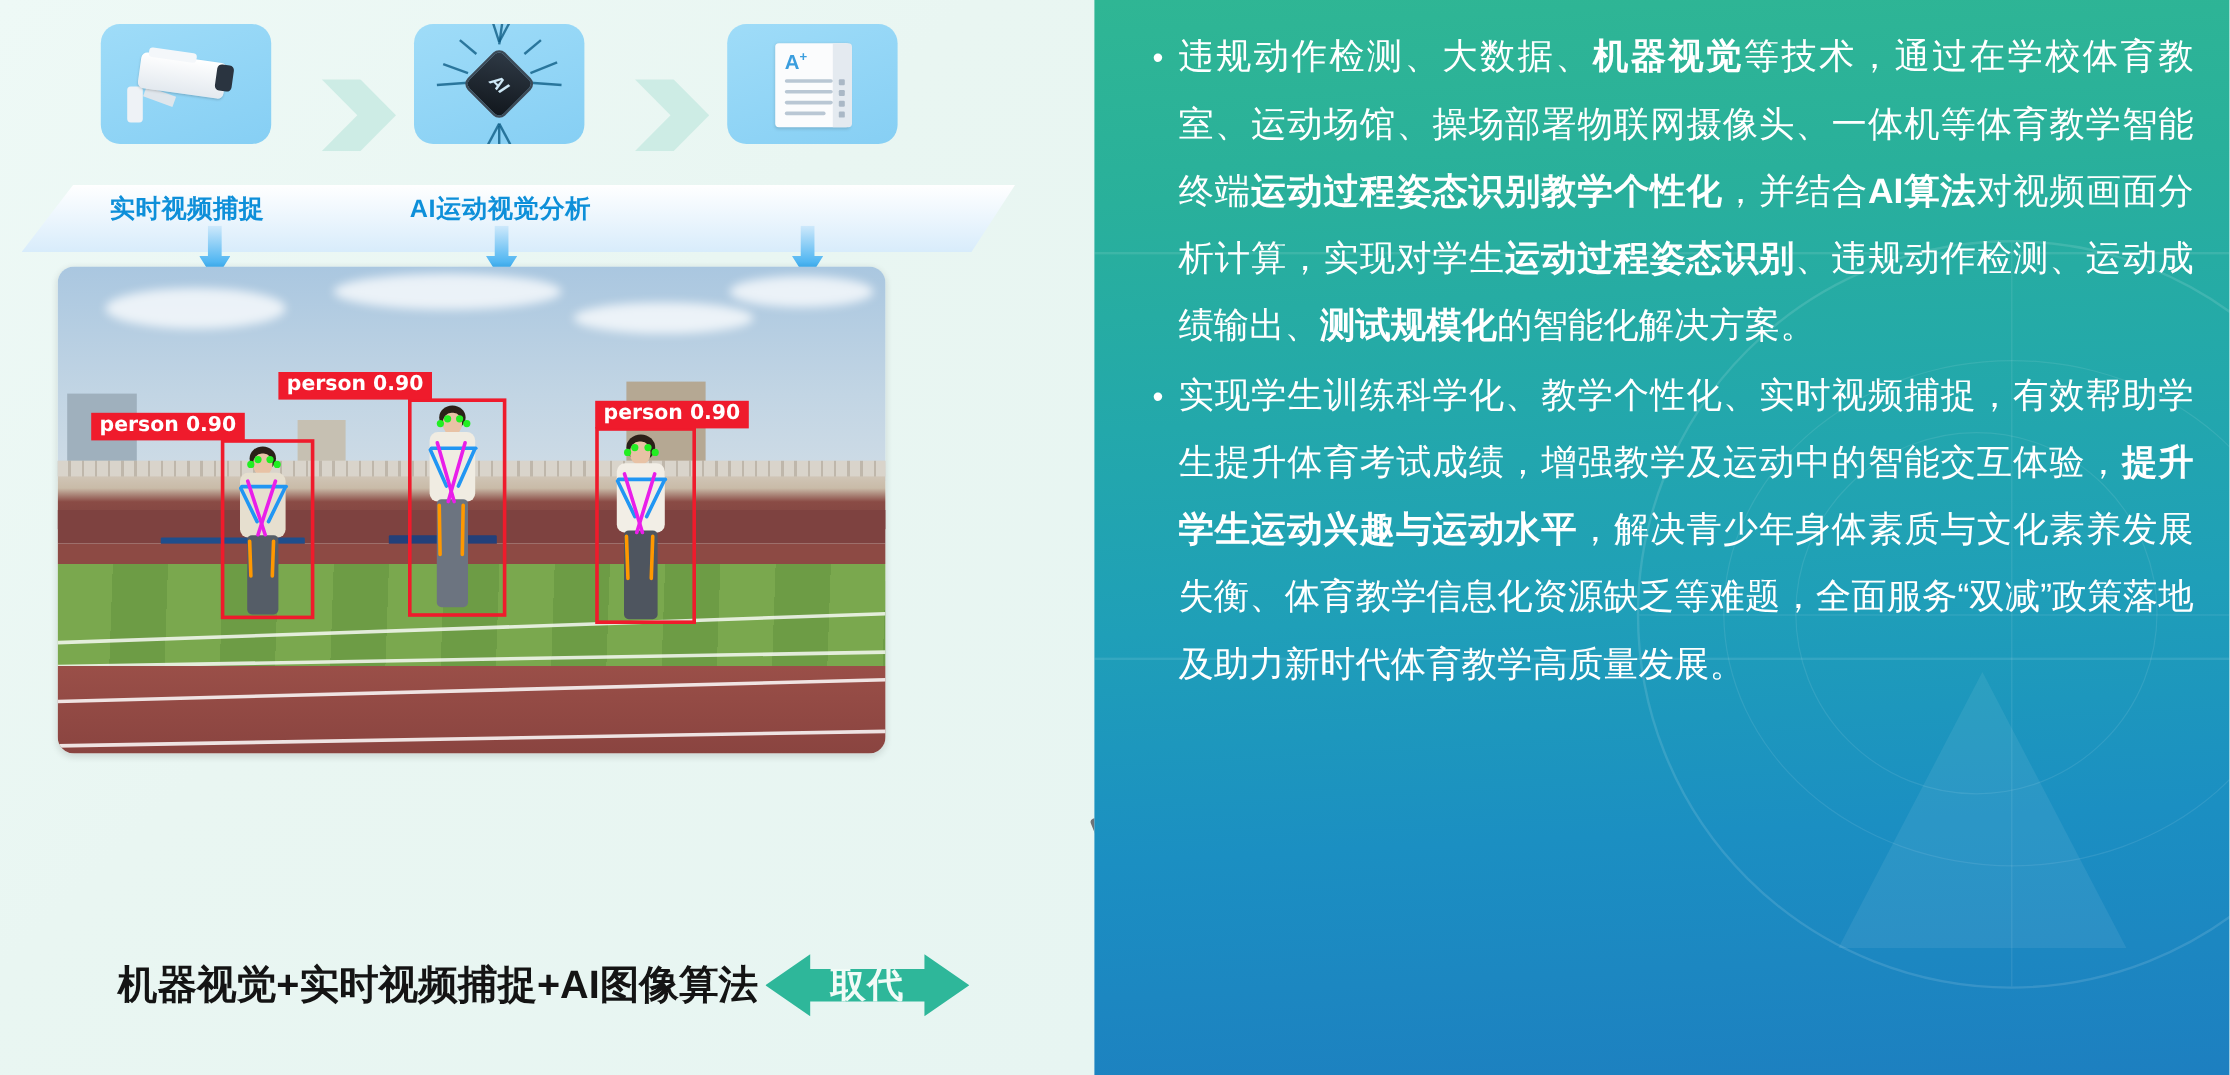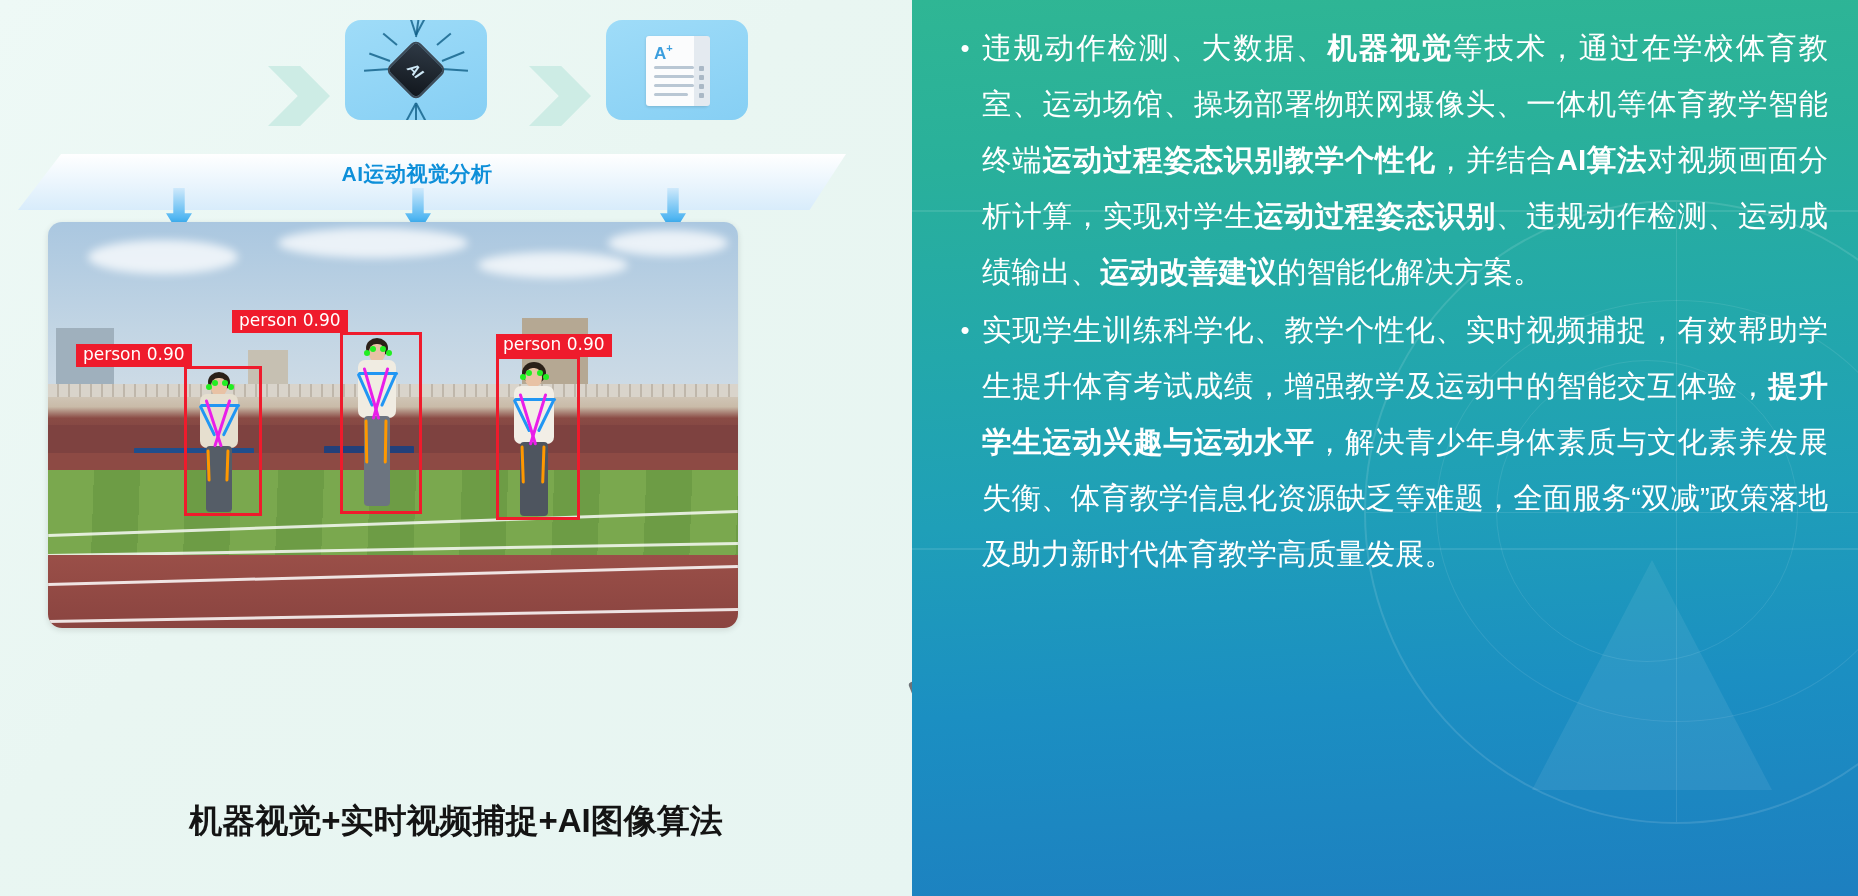--- a/index.html
+++ b/index.html
@@ -95,21 +95,21 @@
   .track-top{position:absolute;left:0;top:57%;width:100%;height:4%;background:#8d4a44;}
   .grass{position:absolute;left:0;top:61%;width:100%;height:21%;
     background:repeating-linear-gradient(92deg,#7aa84e 0 46px,#6d9c45 46px 92px);}
   .grass-line{position:absolute;height:3px;background:rgba(255,255,255,.8);}
   .track{position:absolute;left:0;top:82%;width:100%;height:18%;
     background:linear-gradient(180deg,#9a4f48 0%,#8a4440 100%);}
   .track-line{position:absolute;height:3px;background:rgba(255,255,255,.85);}
 
   .bbox{position:absolute;border:3px solid #ef1b2c;box-sizing:border-box;}
   .blabel{position:absolute;background:#ef1b2c;color:#fff;
-    font-size:17px;font-weight:400;padding:1px 7px 2px;white-space:nowrap;
+    font-size:17px;font-weight:700;padding:1px 7px 2px;white-space:nowrap;
     font-family:"DejaVu Sans",sans-serif;line-height:1.15;}
   .torso{position:absolute;background:#eceff1;border-radius:7px;}
   .legs{position:absolute;background:#5d6570;border-radius:4px;}
   .head{position:absolute;border-radius:50%;background:#2a2018;}
   .face{position:absolute;border-radius:45%;background:#e8c2a5;}
   .kpt{position:absolute;width:6px;height:6px;border-radius:50%;background:#22ee22;}
   .bone{position:absolute;height:3px;transform-origin:left center;border-radius:2px;}
 
   .tape{position:absolute;left:910px;top:580px;width:160px;height:140px;}
   .tape-clip{position:absolute;left:0px;top:98px;width:26px;height:16px;border-radius:3px;background:#6e7378;transform:rotate(-22deg);}
@@ -166,20 +166,30 @@
 <body>
 
 <div class="slide">
 
   <div class="left-panel">
 
     <div class="flow-band"></div>
 
     <div class="flow-row">
 
+      <div class="flow-item" style="left:84px;">
+        <div class="flow-tile">
+          <div class="cam-mount"></div>
+          <div class="cam-arm"></div>
+          <div class="cam-body"></div>
+          <div class="cam-top"></div>
+          <div class="cam-lens"></div>
+        </div>
+        <div class="flow-label">实时视频捕捉</div>
+      </div>
 
       <div class="chev" style="left:268px;"></div>
 
       <div class="flow-item" style="left:345px;">
         <div class="flow-tile">
           <div class="chip-wrap">
             <div class="trace" style="left:71px;top:14px;width:26px;transform:rotate(-62deg);"></div>
             <div class="trace" style="left:71px;top:14px;width:22px;transform:rotate(-108deg);"></div>
             <div class="trace" style="left:71px;top:16px;width:30px;transform:rotate(-82deg);"></div>
             <div class="trace" style="left:45px;top:48px;width:26px;transform:rotate(176deg);"></div>
@@ -299,35 +309,38 @@
       <div class="blabel" style="left:448px;top:112px;">person  0.90</div>
     </div>
 
     <div class="tape">
 
       <div class="tape-clip"></div>
     </div>
 
     <div class="caption">
       <div class="cap-text">机器视觉+实时视频捕捉+AI图像算法</div>
+      <div class="replace-arrow">
+        <span class="replace-label">取代</span>
+      </div>
     </div>
   </div>
 
   <div class="right-panel">
     <div class="rp-globe"></div>
     <div class="rp-ell" style="right:-60px;top:300px;width:480px;height:420px;"></div>
     <div class="rp-ell" style="right:60px;top:360px;width:300px;height:300px;"></div>
     <div class="rp-band" style="top:210px;"></div>
     <div class="rp-band" style="top:548px;"></div>
     <div class="rp-tri" style="left:620px;top:560px;width:0;height:0;background:transparent;border-left:120px solid transparent;border-right:120px solid transparent;border-bottom:230px solid rgba(255,255,255,.07);"></div>
 
     <div class="bullets" id="bullets-root">
         <div class="bullet">
           <div class="bullet-dot">•</div>
-          <div class="bullet-text"><span>违规动作检测、大数据、</span><b>机器视觉</b><span>等技术，通过在学校体育教室、运动场馆、操场部署物联网摄像头、一体机等体育教学智能终端</span><b>运动过程姿态识别</b><b>教学个性化</b><span>，并结合</span><b>AI算法</b><span>对视频画面分析计算，实现对学生</span><b>运动过程姿态识别</b><span>、违规动作检测、运动成绩输出、</span><b>运动改善建议</b><span>的智能化解决方案。</span></div>
+          <div class="bullet-text"><span>违规动作检测、大数据、</span><b>机器视觉</b><span>等技术，通过在学校体育教室、运动场馆、操场部署物联网摄像头、一体机等体育教学智能终端</span><b>运动过程姿态识别</b><b>教学个性化</b><span>，并结合</span><b>AI算法</b><span>对视频画面分析计算，实现对学生</span><b>运动过程姿态识别</b><span>、违规动作检测、运动成绩输出、</span><b>测试规模化</b><span>的智能化解决方案。</span></div>
         </div>
         <div class="bullet">
           <div class="bullet-dot">•</div>
           <div class="bullet-text"><span>实现学生训练科学化、教学个性化、实时视频捕捉，有效帮助学生提升体育考试成绩，增强教学及运动中的智能交互体验，</span><b>提升学生运动兴趣与运动水平</b><span>，解决青少年身体素质与文化素养发展失衡、体育教学信息化资源缺乏等难题，全面服务“双减”政策落地及助力新时代体育教学高质量发展。</span></div>
         </div>
       </div>
   </div>
 
 </div>
 

